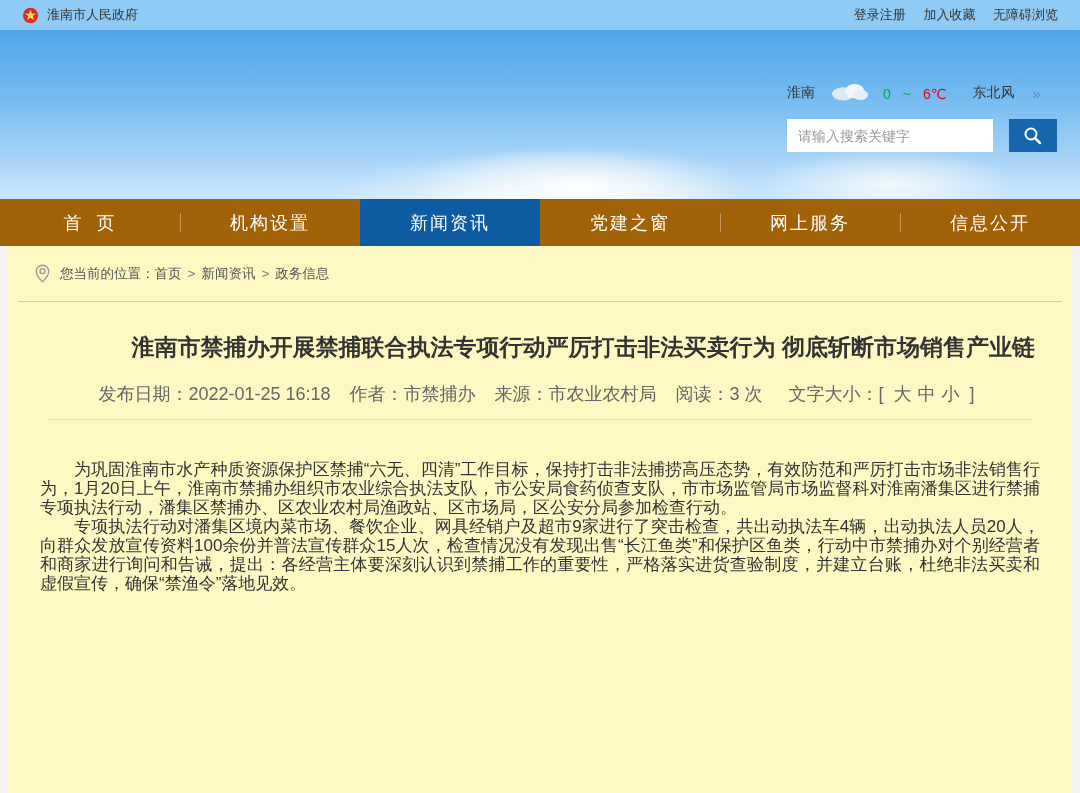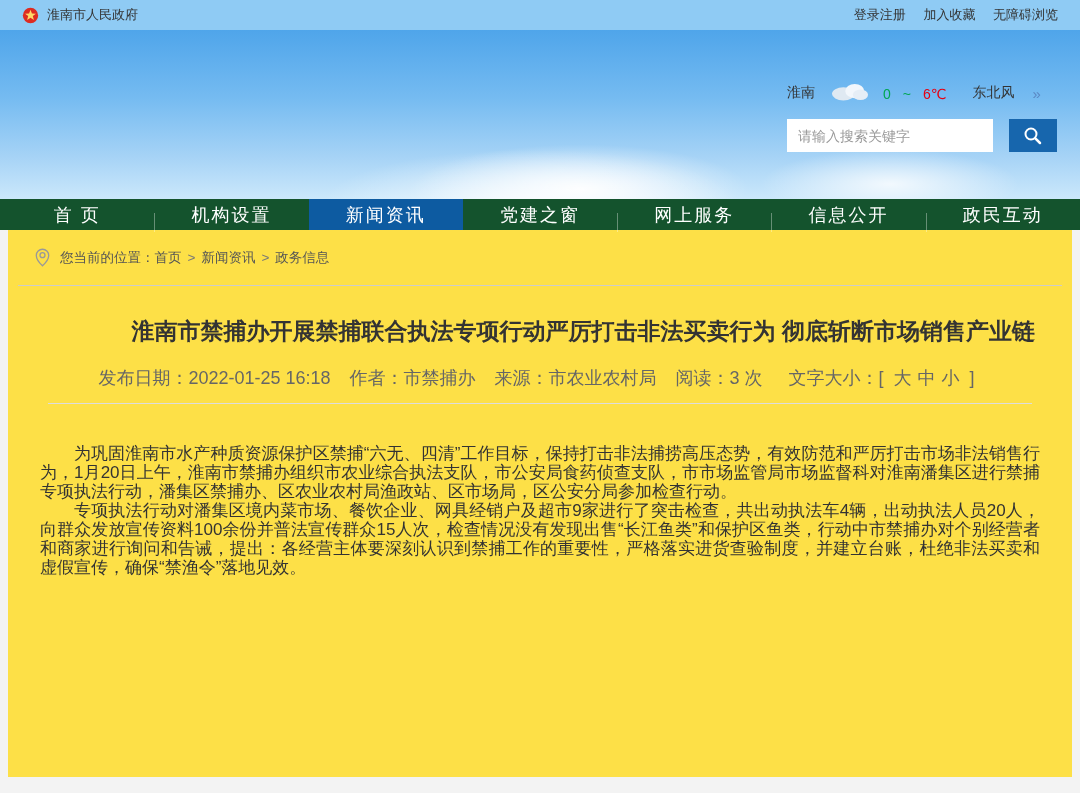--- a/index.html
+++ b/index.html
@@ -38,30 +38,30 @@
   .wind { margin-left:14px; }
   .more-arrow { margin-left:6px; color:#5b89c4; font-size:15px; cursor:pointer; }
   .searchbox { margin-top:17px; display:flex; height:33px;gap:16px; }
   .searchbox input { flex:1; border:1px solid #fff; border-right:none; padding:0 10px;
     font-size:14px; color:#333; outline:none; font-family:inherit; }
   .searchbox input::placeholder { color:#9a9a9a; }
   .search-btn { width:48px; background:#1766ad; border:none; cursor:pointer;
     display:flex; align-items:center; justify-content:center; }
 
   
-  .nav { height:31px; background:#14532d; display:flex; }
+  .nav { height:47px; background:#a16207; display:flex;font-family:Liberation Mono, monospace; }
   .nav-item { flex:1; position:relative; display:flex; align-items:center; justify-content:center;
     color:#fff; font-size:18px; letter-spacing:2px; cursor:pointer; }
   .nav-item + .nav-item::before { content:""; position:absolute; left:0; top:14px; height:19px;
     width:1px; background:rgba(255,255,255,.35); }
   .nav-item.active { background:#0d5ba1; }
   .nav-item.active::before, .nav-item.active + .nav-item::before { display:none; }
 
   
-  .card { margin:0 8px; background:#fde047; min-height:547px; }
+  .card { margin:0 8px; background:#fef9c3; min-height:547px; }
   .breadcrumb { height:55px; display:flex; align-items:center; padding-left:27px;
     font-size:13.5px; color:#555; }
   .pin-icon { width:15px; height:19px; margin-right:10px; }
   .breadcrumb a { color:#555; text-decoration:none; }
   .crumb-sep { margin:0 6px; color:#777; }
   .card-divider { border:none; border-top:1px solid #ccc; margin:0 10px; }
 
   .article { padding:0 32px; }
   .article-title { margin:26px auto 14px; max-width:990px; text-align:right;
     font-size:23px; line-height:38px; font-weight:bold; color:#333; }
@@ -125,21 +125,20 @@
   </div>
 </div>
 
 <div class="nav">
   <div class="nav-item">首 页</div>
   <div class="nav-item">机构设置</div>
   <div class="nav-item active">新闻资讯</div>
   <div class="nav-item">党建之窗</div>
   <div class="nav-item">网上服务</div>
   <div class="nav-item">信息公开</div>
-  <div class="nav-item">政民互动</div>
 </div>
 
 <div class="card">
 
   <div class="breadcrumb">
     <svg class="pin-icon" viewBox="0 0 18 23">
       <path d="M9,1.5 C4.9,1.5 1.5,4.9 1.5,9 c0,5.5 7.5,12.5 7.5,12.5 s7.5,-7 7.5,-12.5 C16.5,4.9 13.1,1.5 9,1.5 Z" fill="none" stroke="#999" stroke-width="1.6"></path>
       <circle cx="9" cy="8.7" r="3" fill="none" stroke="#999" stroke-width="1.6"></circle>
     </svg>
     <span>您当前的位置：</span>

